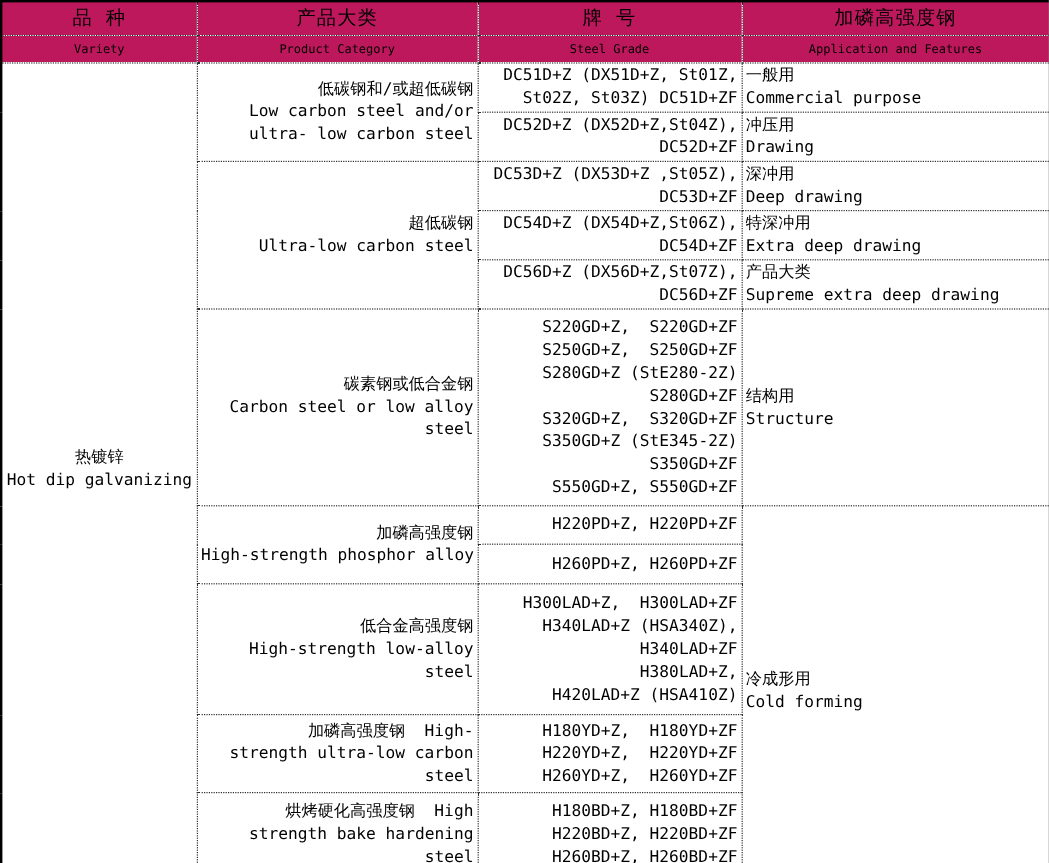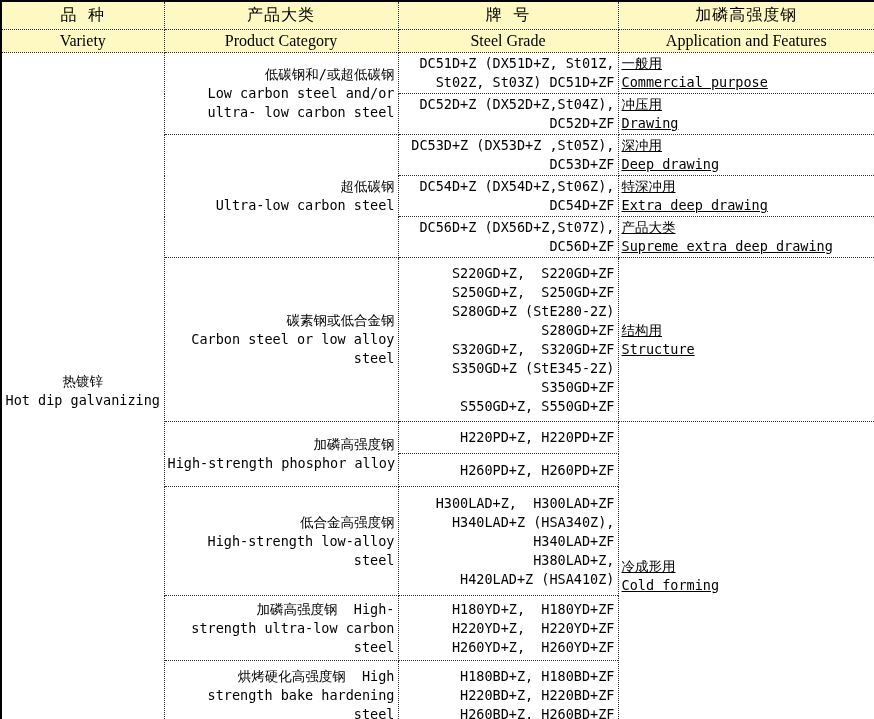--- a/index.html
+++ b/index.html
@@ -13,31 +13,31 @@
     font-size:13.5px;
     color:#000;
   }
   td,th{
     border:1px dotted #2e2e2e;
     vertical-align:middle;
     padding:0 3px;
     overflow:hidden;
   }
   thead th{
-    background:#fef9c3;
+    background:#be185d;
     font-weight:normal;
     text-align:center;
   }
   th.cn-head{font-size:16px;height:27px;letter-spacing:1px;}
-  th.en-head{font-size:16px;height:22px;font-family:Liberation Serif, serif;}
+  th.en-head{font-size:10px;height:22px;}
   .line{white-space:pre;line-height:19px;}
   td.col-variety{text-align:center;}
   td.col-cat{text-align:right;}
   td.col-grade{text-align:right;}
-  td.col-app{text-align:left;text-decoration:underline;}
+  td.col-app{text-align:left;}
   .h40{height:40px}
   .h163{height:163px}
   .h31{height:31px}
   .h32{height:32px}
   .h108{height:108px}
   .h64{height:64px}
   .h68{height:68px}
 </style>
 </head>
 <body>

